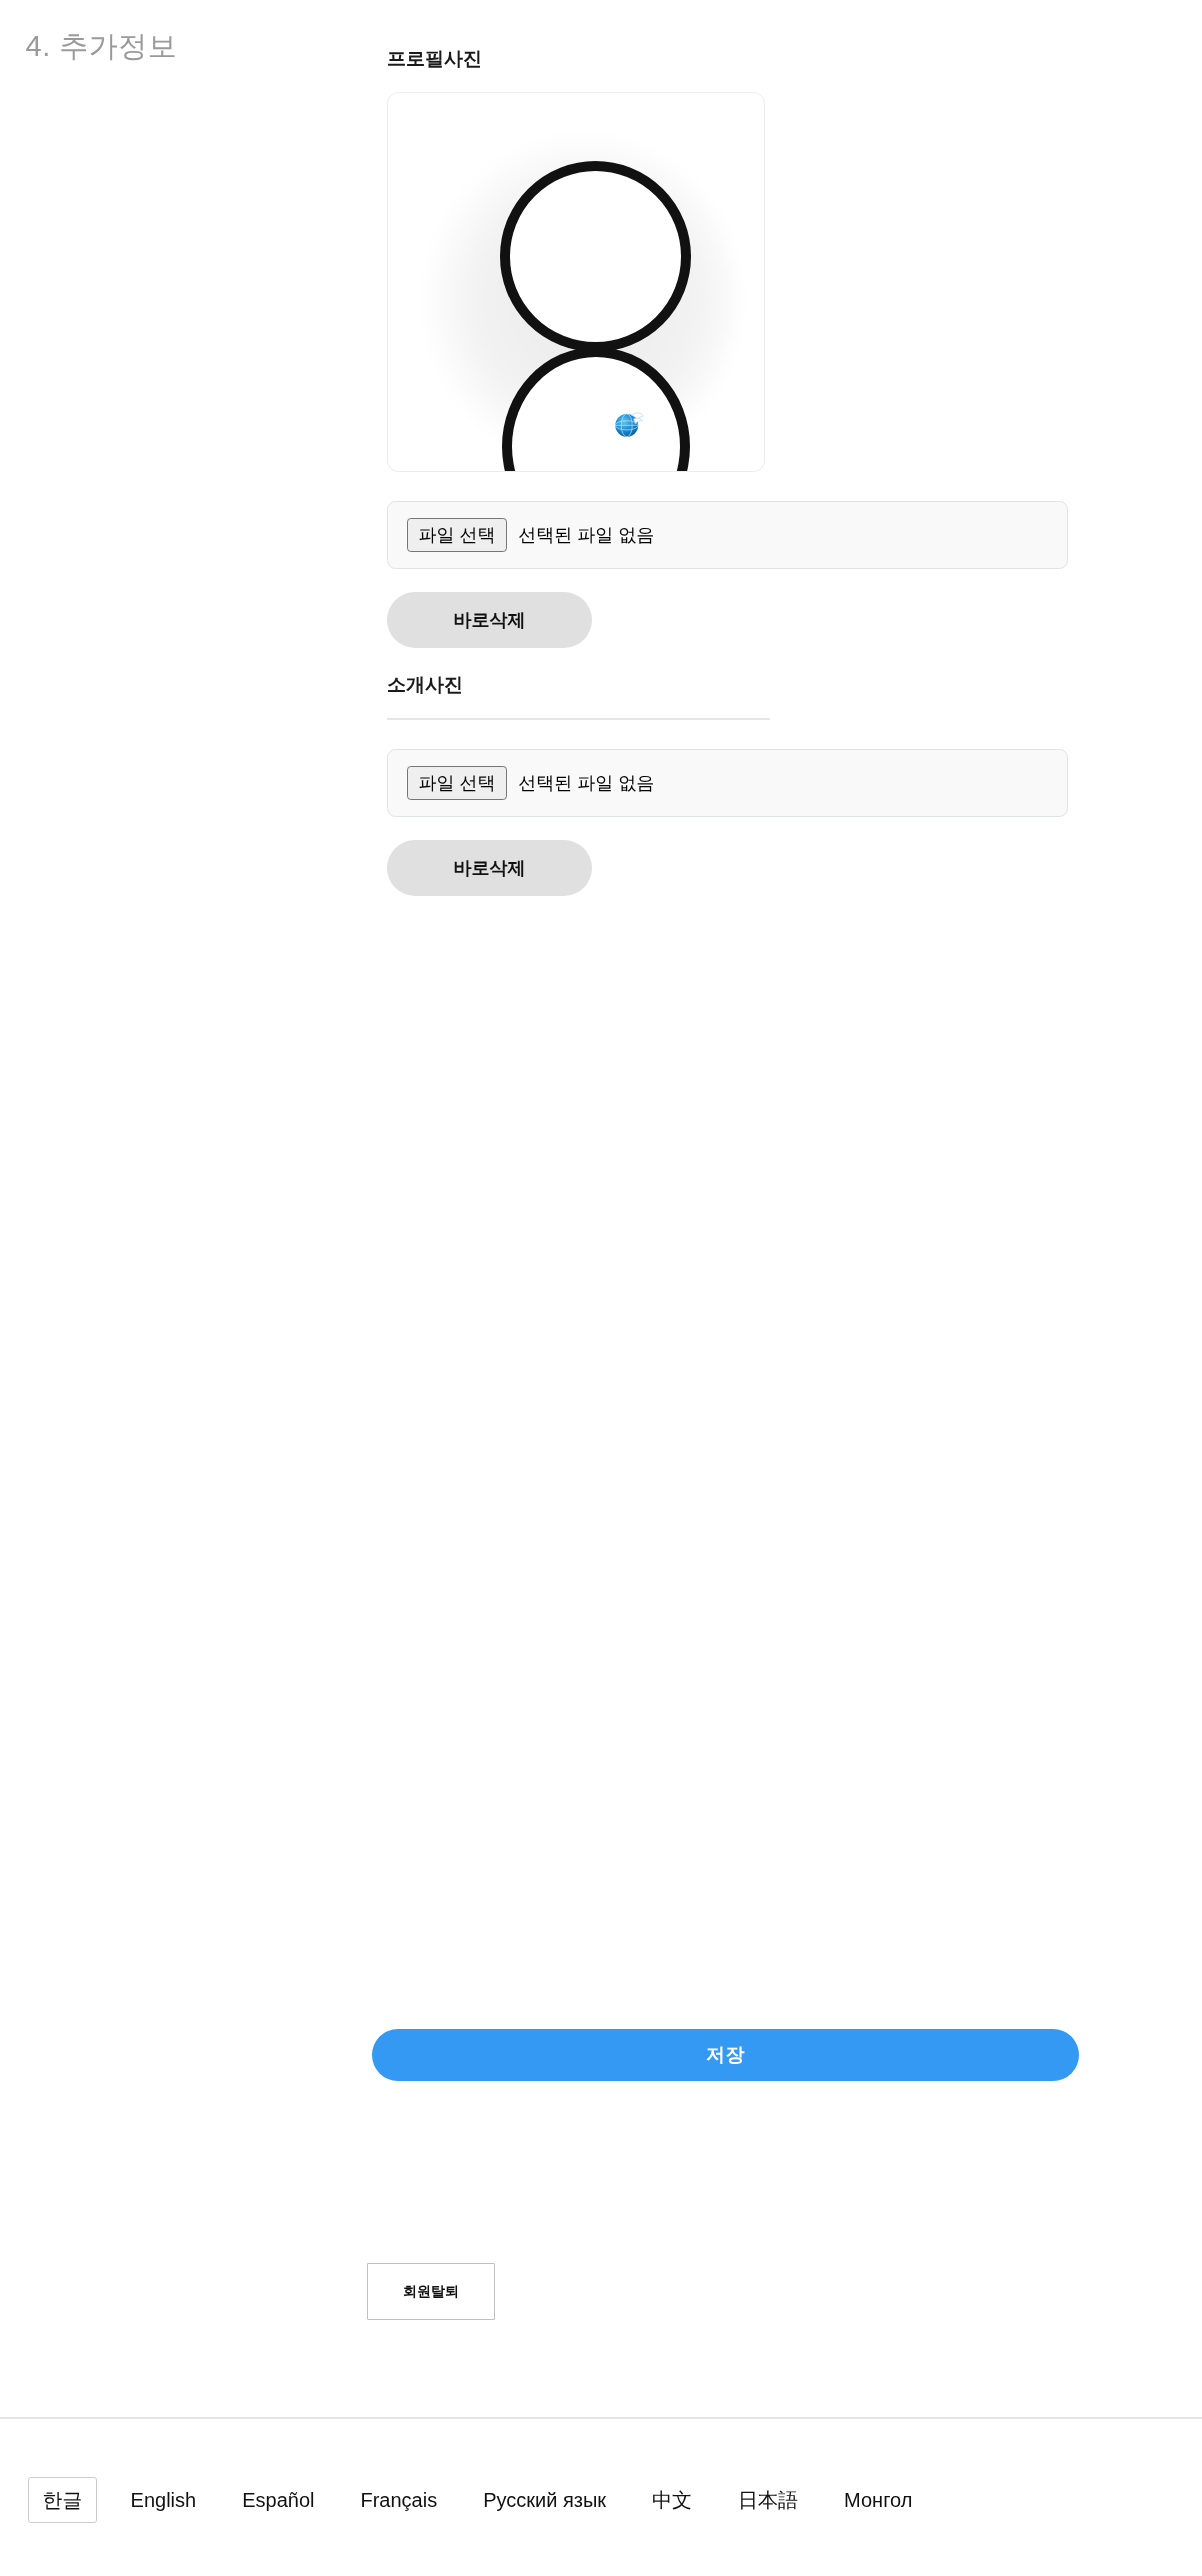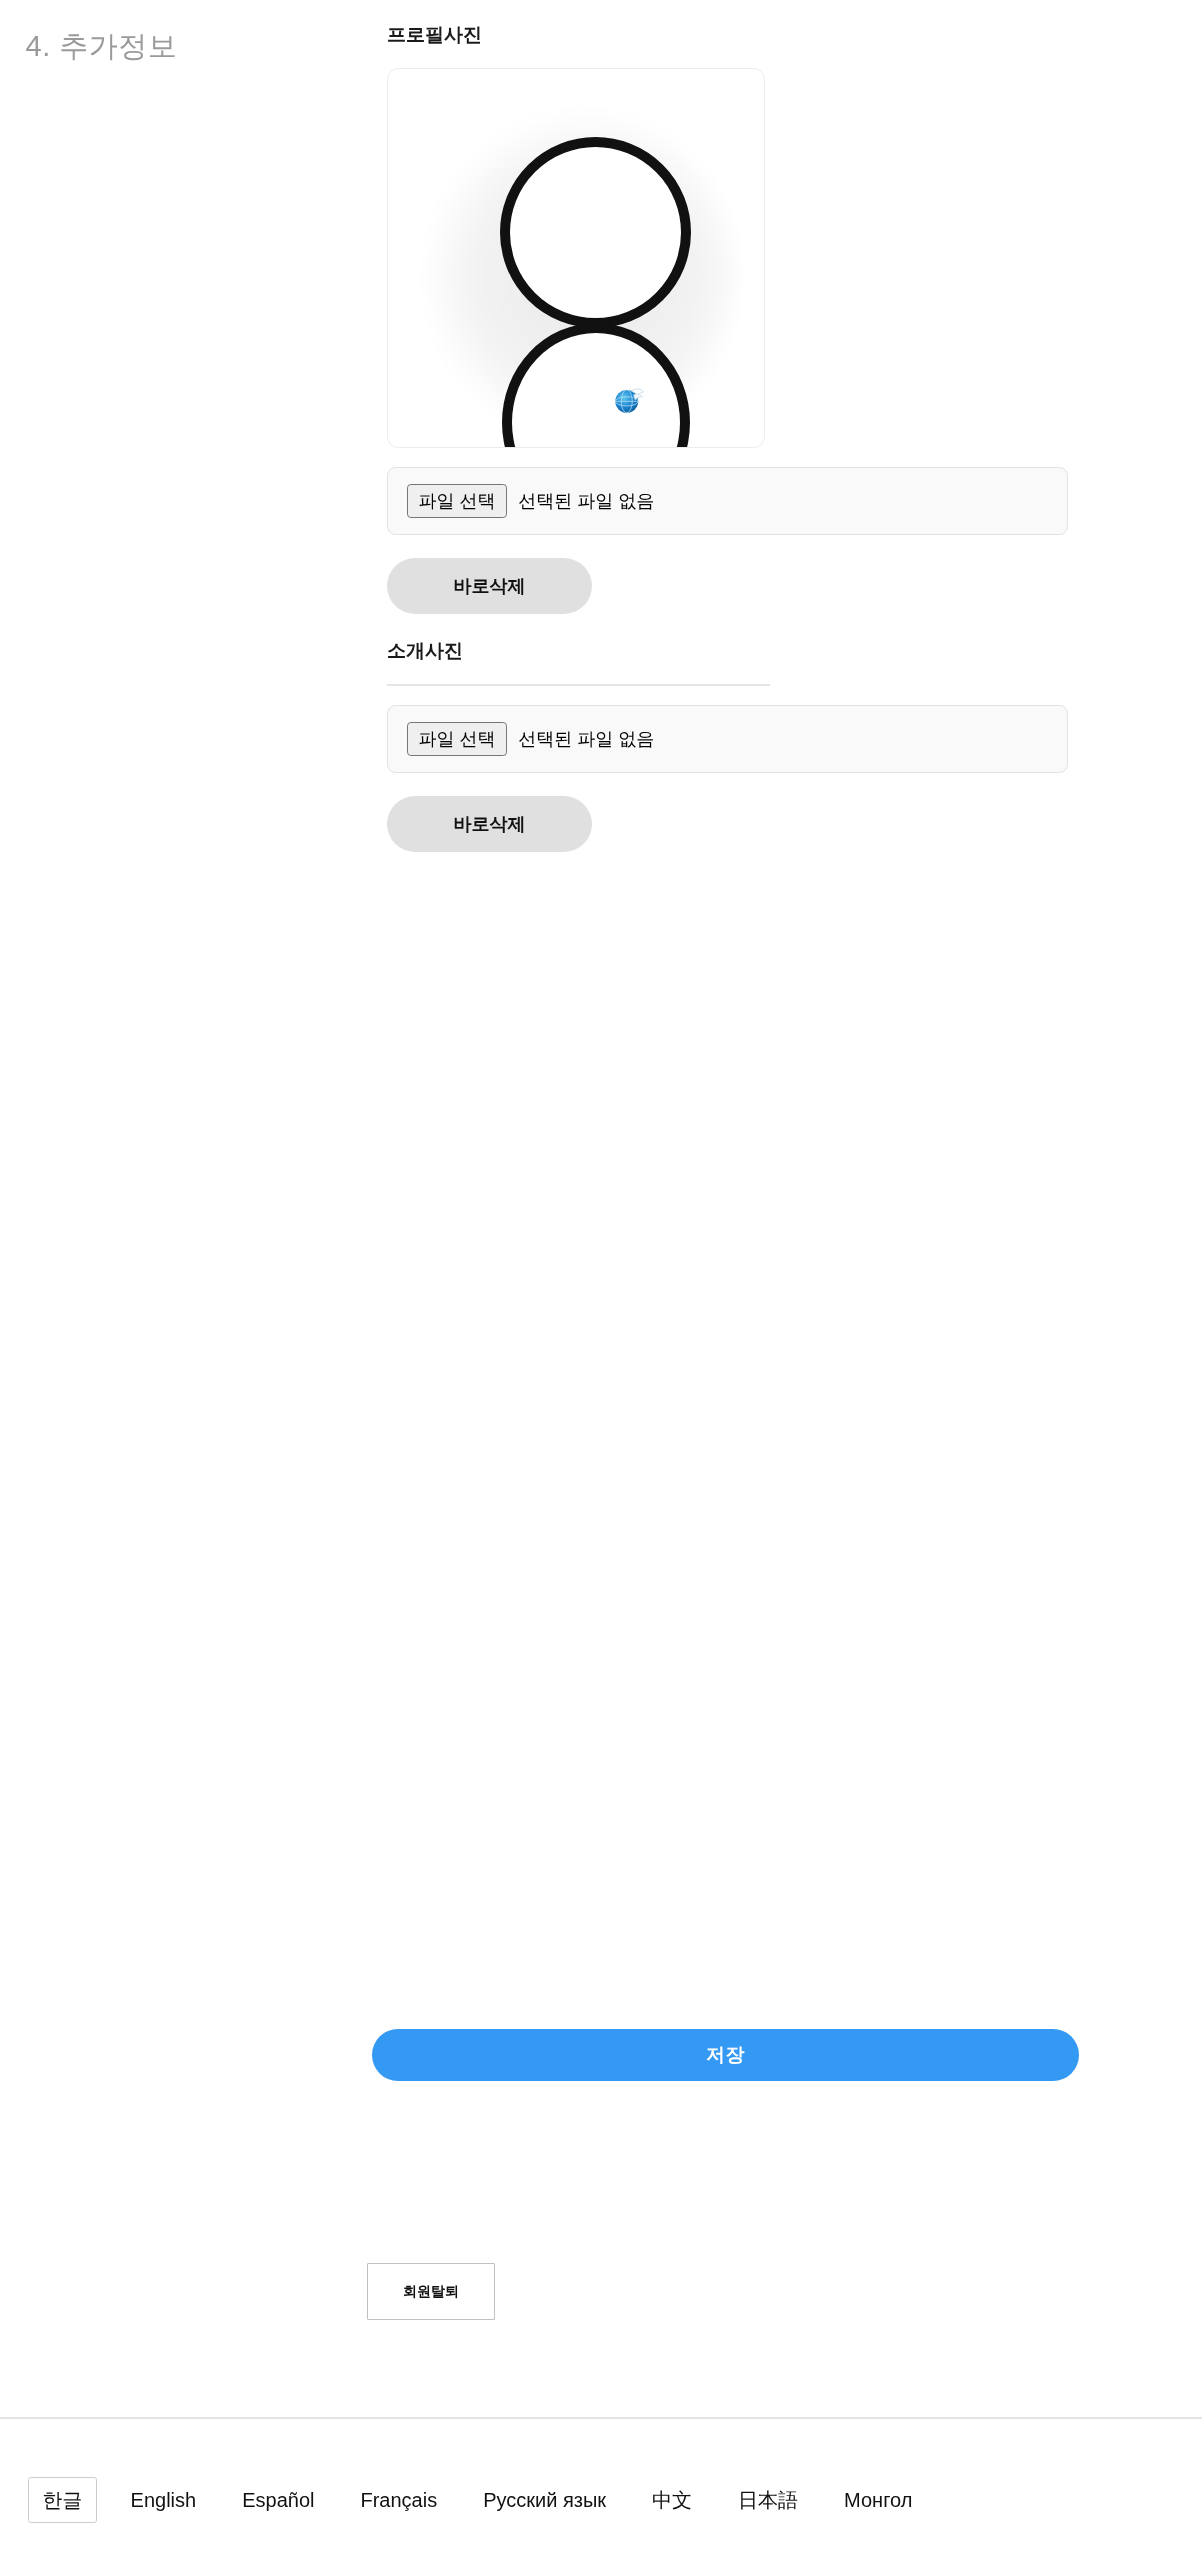--- a/index.html
+++ b/index.html
@@ -26,21 +26,21 @@
     font-weight: 300;
     color: #9a9a9a;
     letter-spacing: 0.5px;
     white-space: nowrap;
   }
 
   
   .form-col {
     position: absolute;
     left: 387px;
-    top: 24px;
+    top: 48px;
     width: 681px;
   }
 
   .field-label {
     font-size: 19px;
     font-weight: 700;
     color: #1a1a1a;
     line-height: 1.2;
     margin: 0;
   }
@@ -109,21 +109,21 @@
   .thin-rule {
     margin-top: 21px;
     width: 383px;
     height: 1.9px;
     background: #e6e6e6;
     border: none;
   }
 
   
   .file-input {
-    margin-top: 19px;
+    margin-top: 29px;
     width: 681px;
     height: 68px;
     border: 0.9px solid #dfe3e8;
     border-radius: 8.5px;
     background: #f9f9f9;
     box-sizing: border-box;
     display: flex;
     align-items: center;
     padding-left: 19px;
   }

